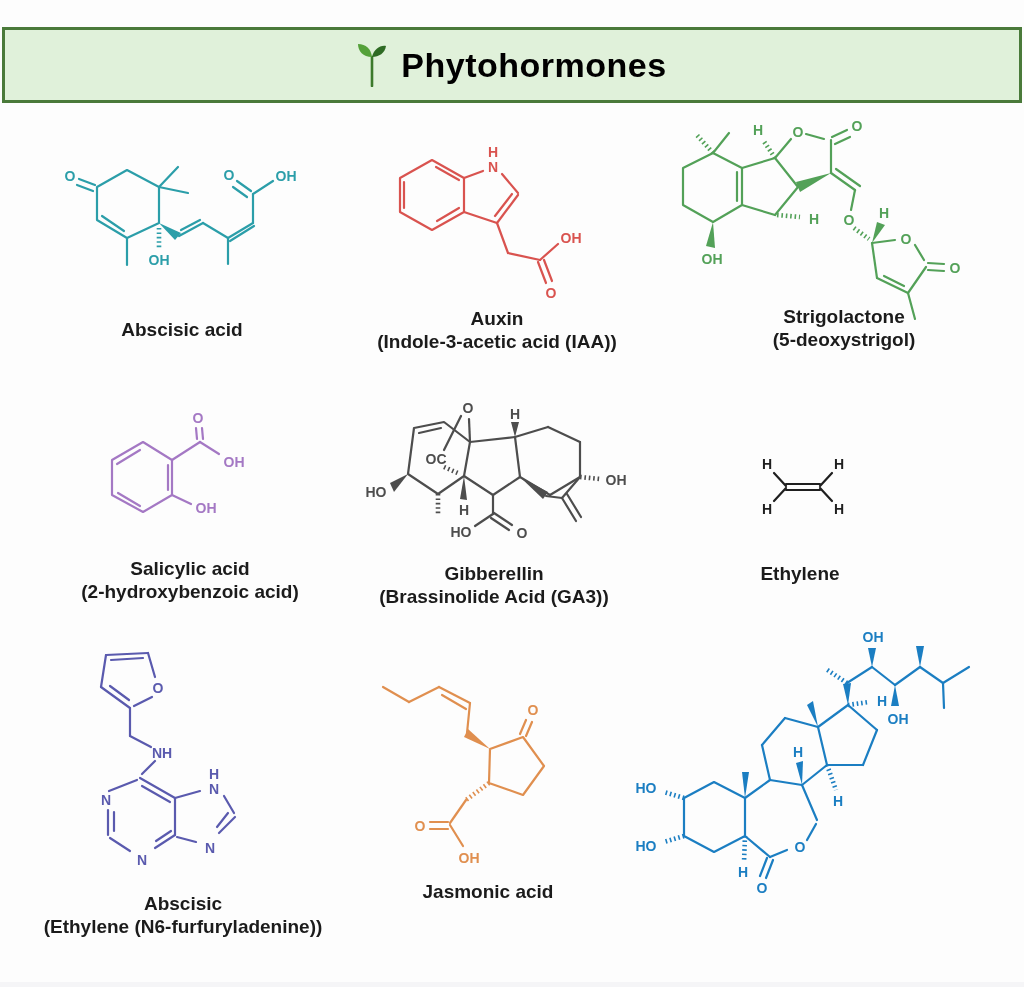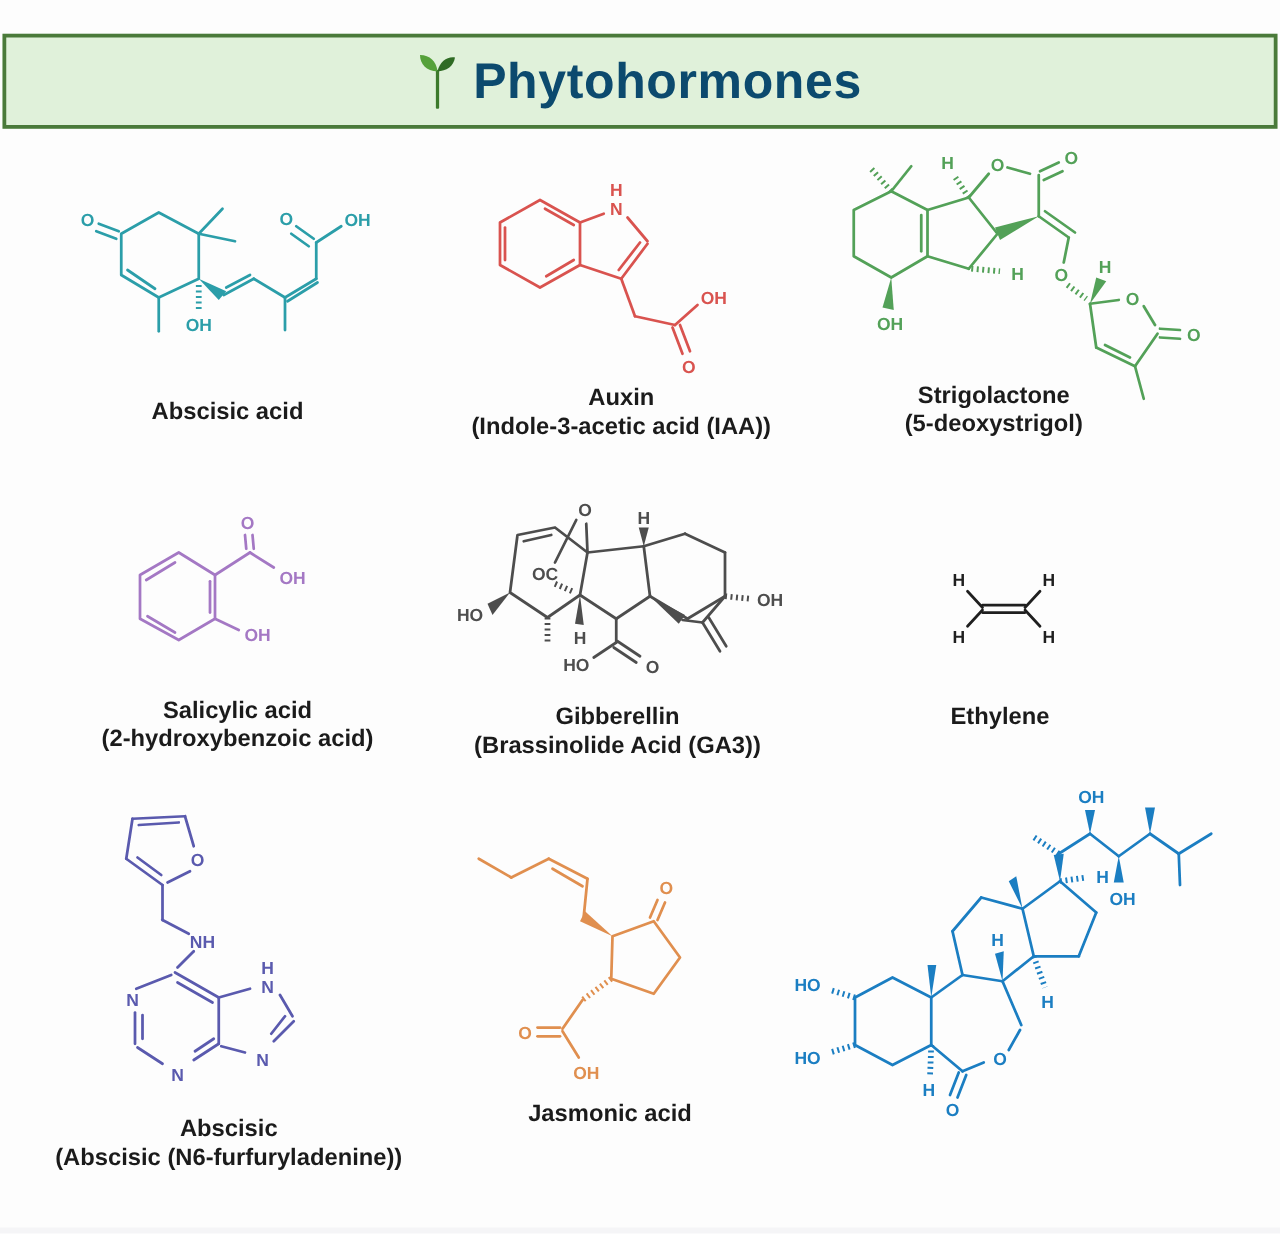--- a/index.html
+++ b/index.html
@@ -1,21 +1,21 @@
 <!DOCTYPE html>
 <html><head>
 <meta charset="utf-8">
 <style>
   html,body{margin:0;padding:0;background:#ffffff;}
   #stage{position:relative;width:1024px;height:987px;background:#fdfdfd;overflow:hidden;
          font-family:"Liberation Sans",sans-serif;}
   .header{position:absolute;left:2px;top:27px;right:2px;height:76px;background:#e0f1da;
           border:3px solid #4a7a3a;box-sizing:border-box;display:flex;align-items:center;
           justify-content:center;gap:14px;}
-  .header .title{font-size:40px;font-weight:bold;color:#0c4a6e;letter-spacing:0.5px;}
+  .header .title{font-size:34px;font-weight:bold;color:#000000;letter-spacing:0.5px;}
   .mol{position:absolute;}
   .m line,.m path{stroke:currentColor;fill:none;stroke-width:2.2;stroke-linecap:round;stroke-linejoin:round;}
   .m polygon{fill:currentColor;stroke:none;}
   .m text{fill:currentColor;stroke:none;font-size:14px;font-weight:bold;text-anchor:middle;
           font-family:"Liberation Sans",sans-serif;}
   .m line.hash{stroke-width:4.6;stroke-dasharray:1.6 2.8;stroke-linecap:butt;}
   .cap{position:absolute;text-align:center;font-weight:bold;font-size:19px;line-height:23px;color:#1b1b1b;}
   .strip{position:absolute;left:0;right:0;bottom:0;height:5px;background:#f5f5f7;}
 </style>
 </head>
@@ -123,21 +123,21 @@
     <line x1="265" y1="135" x2="274" y2="150"></line>
     <line x1="276" y1="157" x2="258" y2="183"></line>
     <line x1="258" y1="183" x2="227" y2="168"></line>
       <line x1="254" y1="176" x2="234" y2="166"></line>
     <line x1="227" y1="168" x2="222" y2="133"></line>
     <line x1="278" y1="153" x2="294" y2="154"></line>
       <line x1="278" y1="160" x2="294" y2="161"></line>
     <text x="305" y="163">O</text>
     <line x1="258" y1="183" x2="265" y2="209"></line>
   </svg>
-  <div class="cap" style="left:645px;top:305px;width:300px">
+  <div class="cap" style="left:694px;top:305px;width:300px">
     <div>Strigolactone</div>
     <div>(5-deoxystrigol)</div>
   </div>
 
   <svg class="mol m" style="left:60px;top:390px;" width="280" height="220" viewBox="0 0 280 220" color="#A478C4">
     <path d="M83,52 L112,70 L112,105 L83,122 L52,105 L52,70 Z"></path>
     <line x1="57" y1="74" x2="80" y2="60"></line>
     <line x1="58" y1="103" x2="80" y2="116"></line>
     <line x1="108" y1="75" x2="108" y2="100"></line>
     <line x1="112" y1="70" x2="140" y2="52"></line>
@@ -241,21 +241,21 @@
     <text x="184" y="164">N</text>
     <line x1="145" y1="168" x2="170" y2="161"></line>
     <line x1="194" y1="166" x2="204" y2="183"></line>
     <line x1="205" y1="187" x2="189" y2="203"></line>
       <line x1="198" y1="183" x2="187" y2="197"></line>
     <text x="180" y="223">N</text>
     <line x1="166" y1="212" x2="147" y2="207"></line>
   </svg>
   <div class="cap" style="left:33px;top:892px;width:300px">
     <div>Abscisic</div>
-    <div>(Abscisic (N6-furfuryladenine))</div>
+    <div>(Ethylene (N6-furfuryladenine))</div>
   </div>
 
   <svg class="mol m" style="left:360px;top:650px;" width="260" height="280" viewBox="0 0 260 280" color="#E08F4F">
     <path d="M163,87 L130,99 L129,133 L163,145 L184,116 Z"></path>
     <line x1="160" y1="84" x2="166" y2="70"></line>
       <line x1="166" y1="86" x2="172" y2="72"></line>
     <text x="173" y="65">O</text>
     <polygon points="130,99 104,87 108,79"></polygon>
     <line x1="107" y1="83" x2="110" y2="53"></line>
     <line x1="110" y1="53" x2="79" y2="37"></line>

